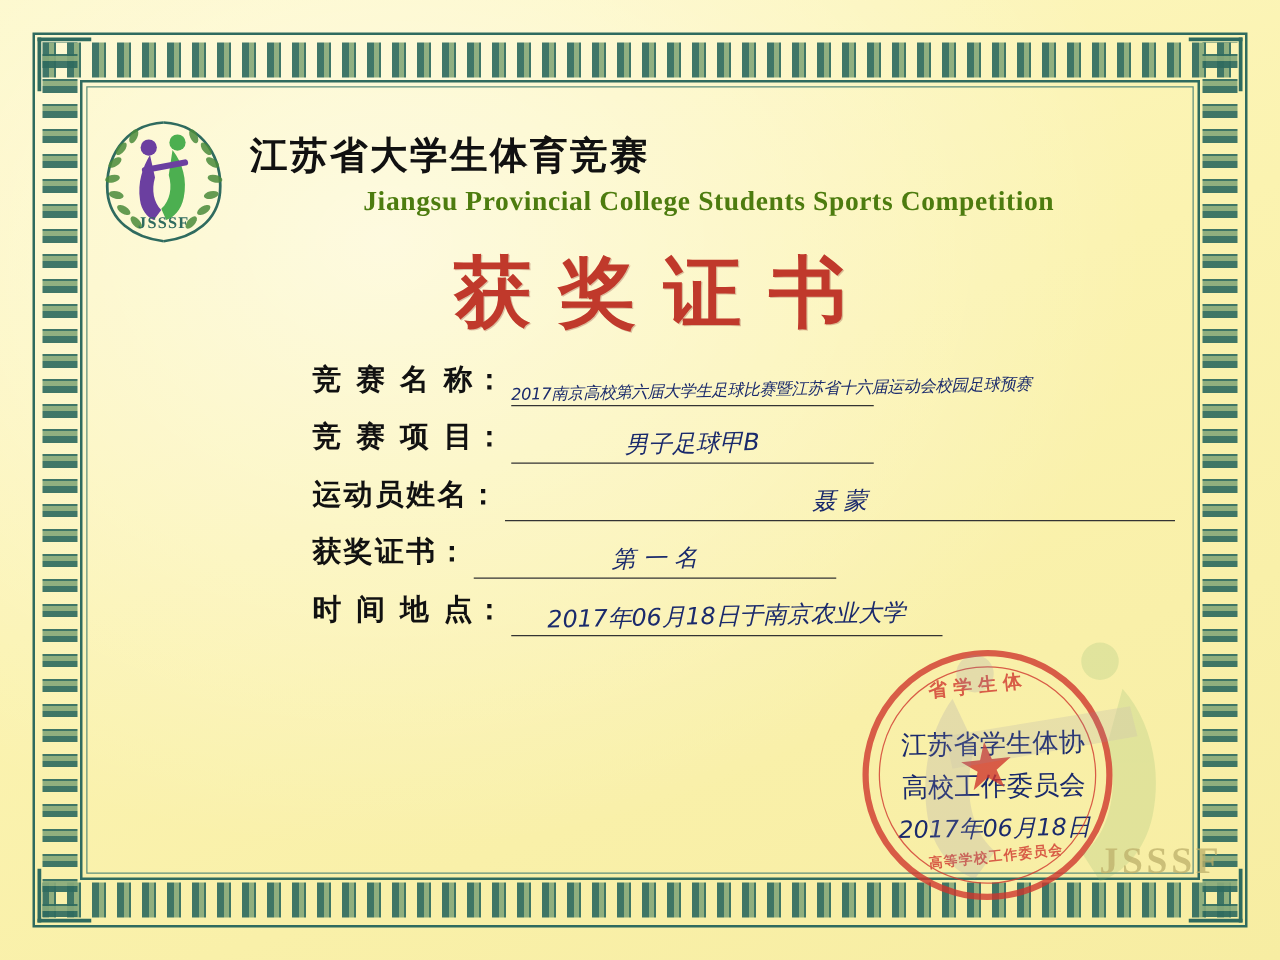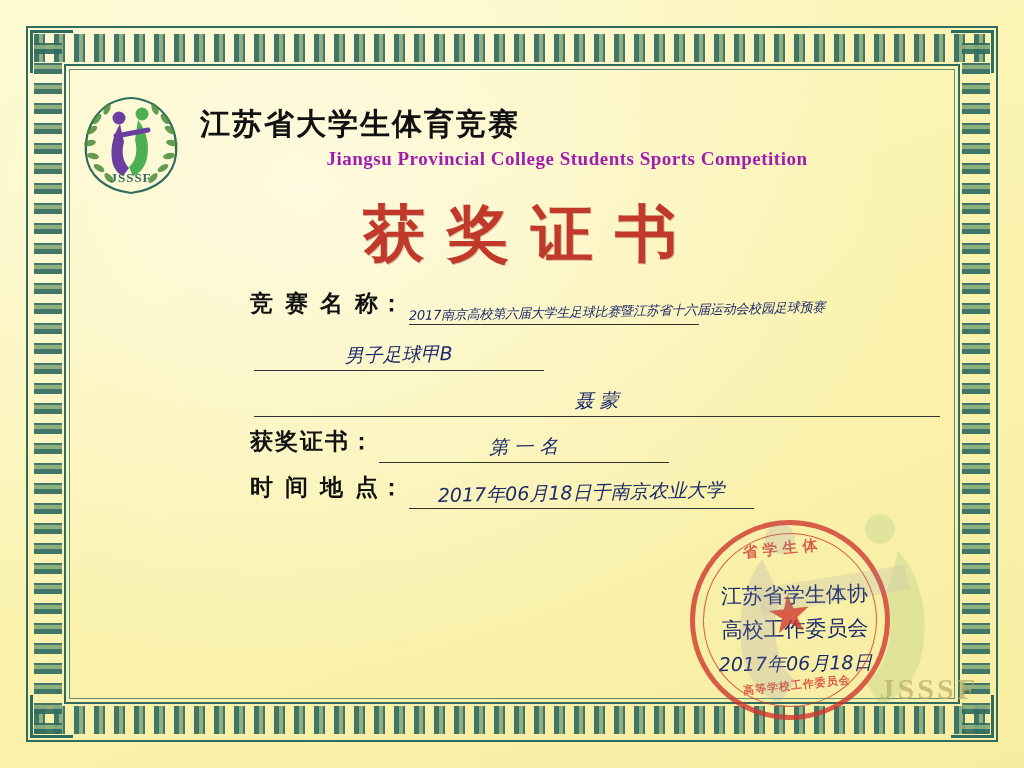--- a/index.html
+++ b/index.html
@@ -137,22 +137,22 @@
     letter-spacing: 2px;
   }
   .title-en {
     position: absolute;
     left: 200px;
     right: 90px;
     top: 148px;
     text-align: center;
     font-family: "Liberation Serif", serif;
     font-weight: bold;
-    font-size: 19px;
-    color: #a21caf;
+    font-size: 22px;
+    color: #4d7c0f;
     letter-spacing: 0.5px;
   }
   .main-title {
     position: absolute;
     left: 0;
     right: 0;
     top: 192px;
     text-align: center;
     font-family: Liberation Sans, sans-serif;
     font-weight: bold;
@@ -366,26 +366,28 @@
   <div class="fields">
 
     <div class="field-row row-name">
       <div class="field-label">竞 赛 名 称：</div>
       <div class="field-line">
         <div class="field-value small">2017南京高校第六届大学生足球比赛暨江苏省十六届运动会校园足球预赛</div>
       </div>
     </div>
 
     <div class="field-row row-event">
+      <div class="field-label">竞 赛 项 目：</div>
       <div class="field-line">
         <div class="field-value">男子足球甲B</div>
       </div>
     </div>
 
     <div class="field-row row-athlete">
+      <div class="field-label">运动员姓名：</div>
       <div class="field-line">
         <div class="field-value">聂 蒙</div>
       </div>
     </div>
 
     <div class="field-row row-rank">
       <div class="field-label">获奖证书：</div>
       <div class="field-line">
         <div class="field-value">第 一 名</div>
       </div>

